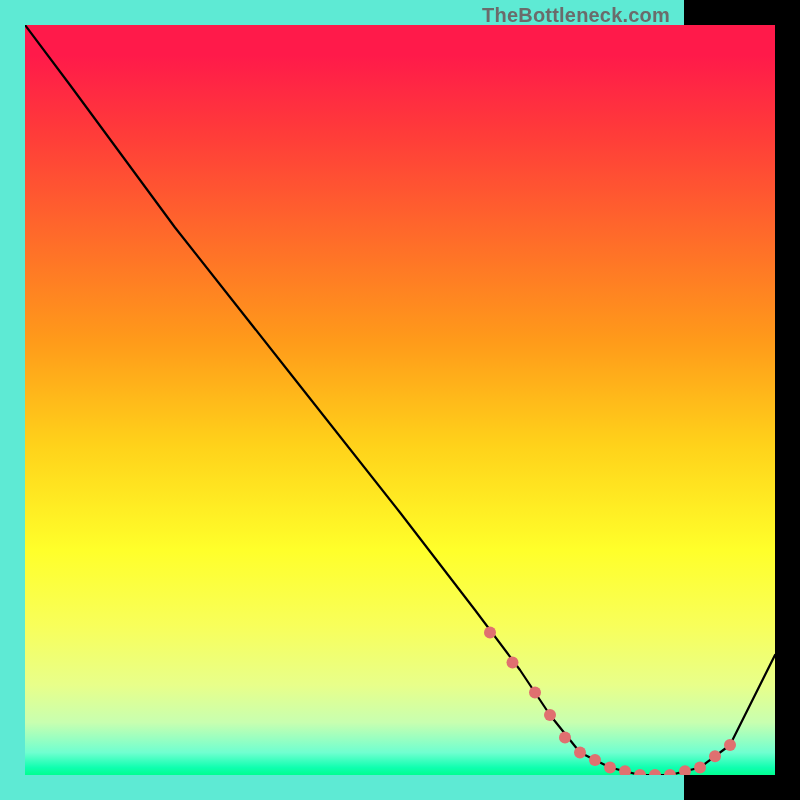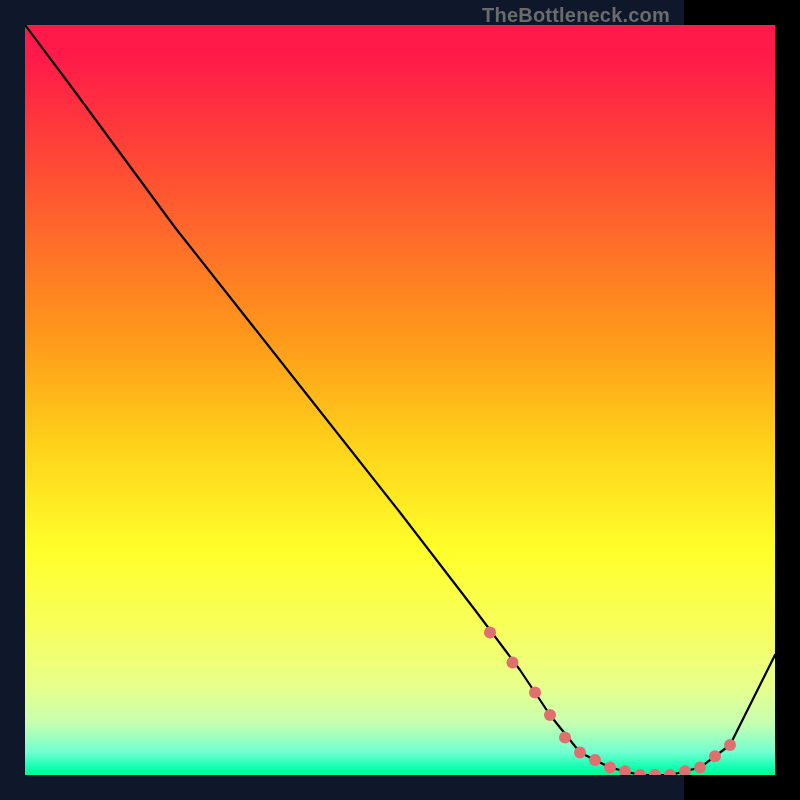--- a/index.html
+++ b/index.html
@@ -1,21 +1,21 @@
 <!DOCTYPE html>
 <html><head>
 <meta charset="utf-8">
 <style>
   * { margin: 0; padding: 0; box-sizing: border-box; }
   html, body { width: 800px; height: 800px; overflow: hidden; background: #000; }
   .stage {
     position: relative;
     width: 684px;
     height: 800px;
-    background: #0f172a;
+    background: #5eead4;
   }
   .attribution {
     position: absolute;
     top: 4px;
     right: 14px;
     font-family: Arial, Helvetica, sans-serif;
     font-size: 20px;
     font-weight: 600;
     color: #6b6b6b;
     letter-spacing: 0.2px;

